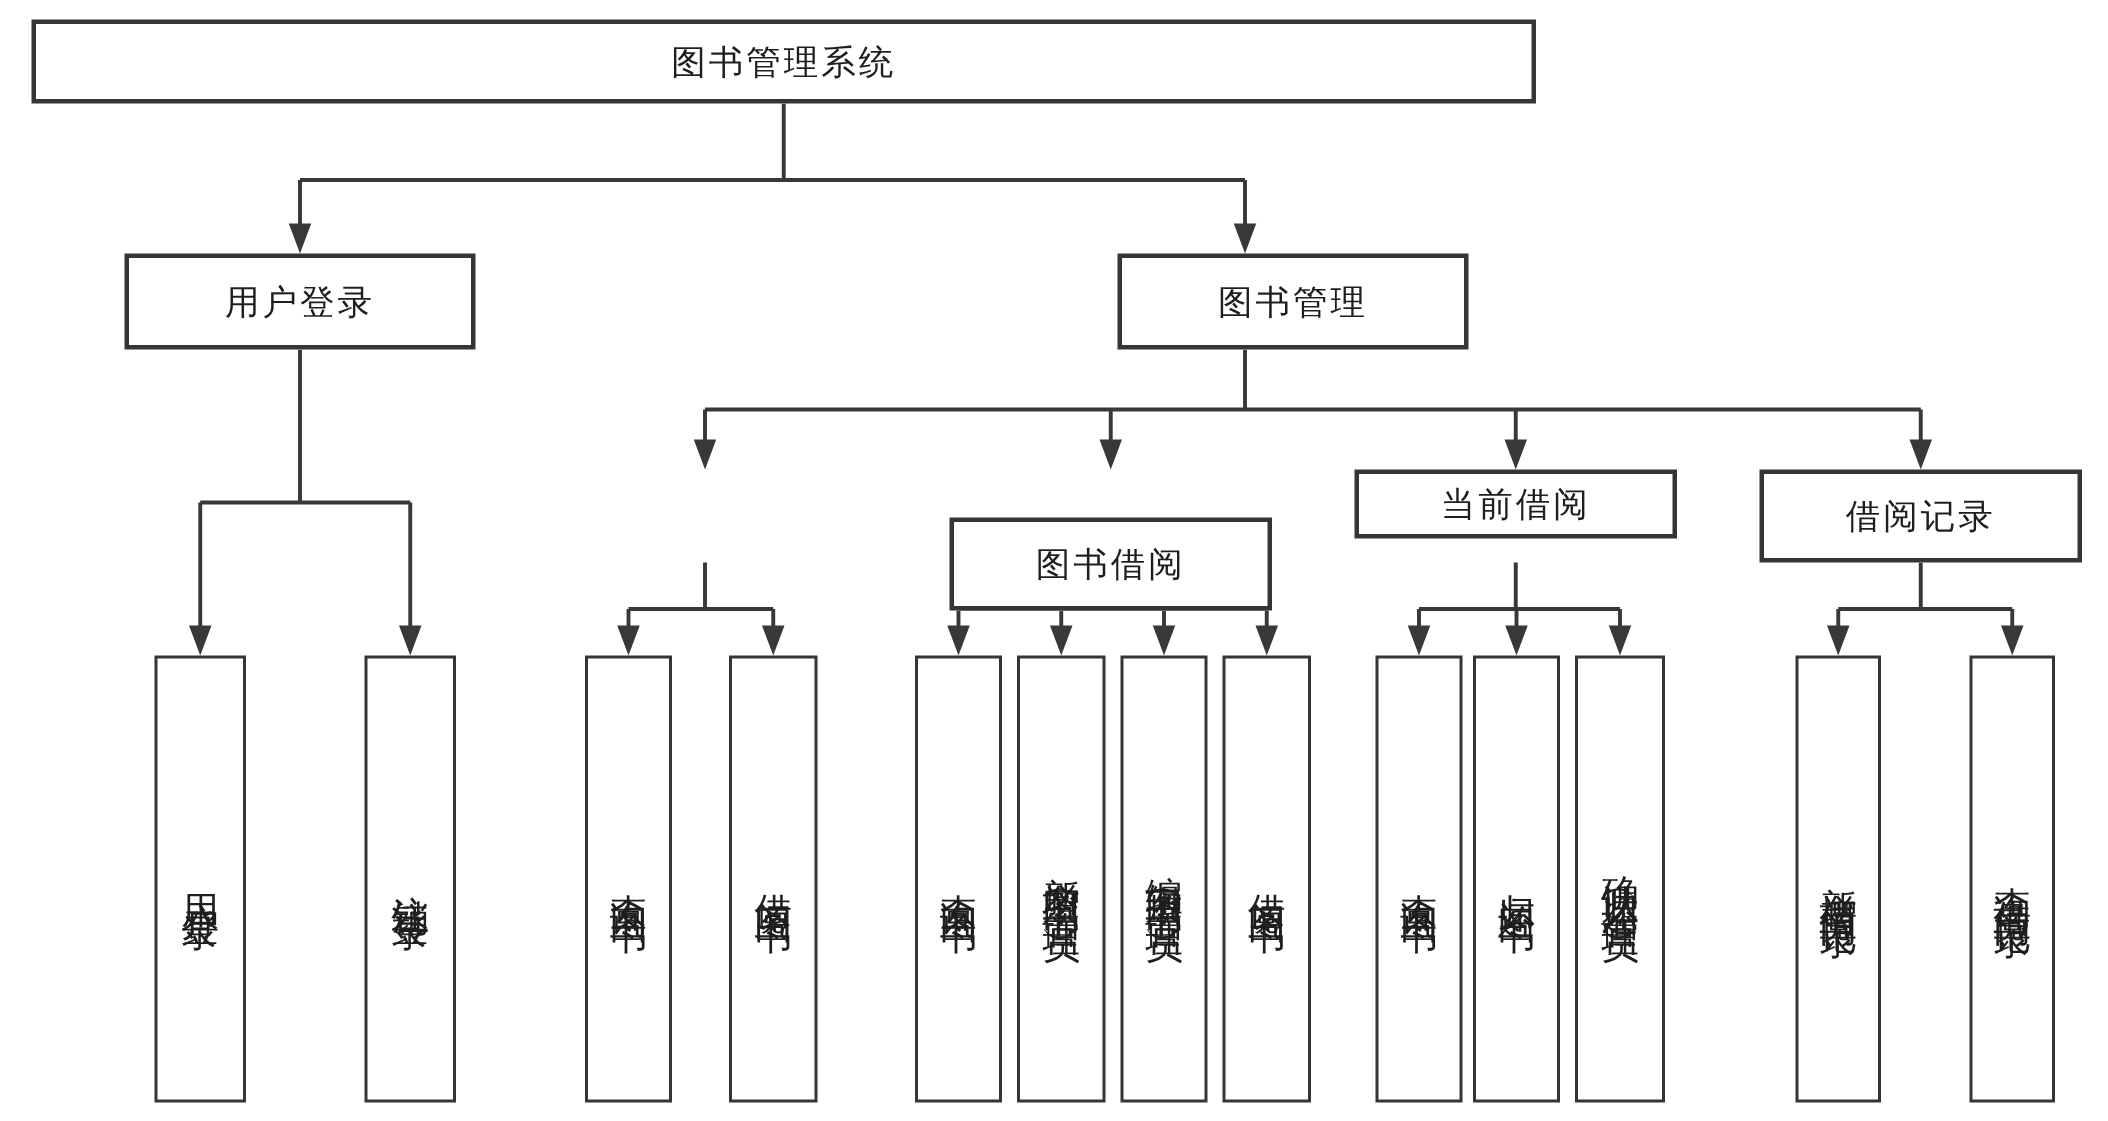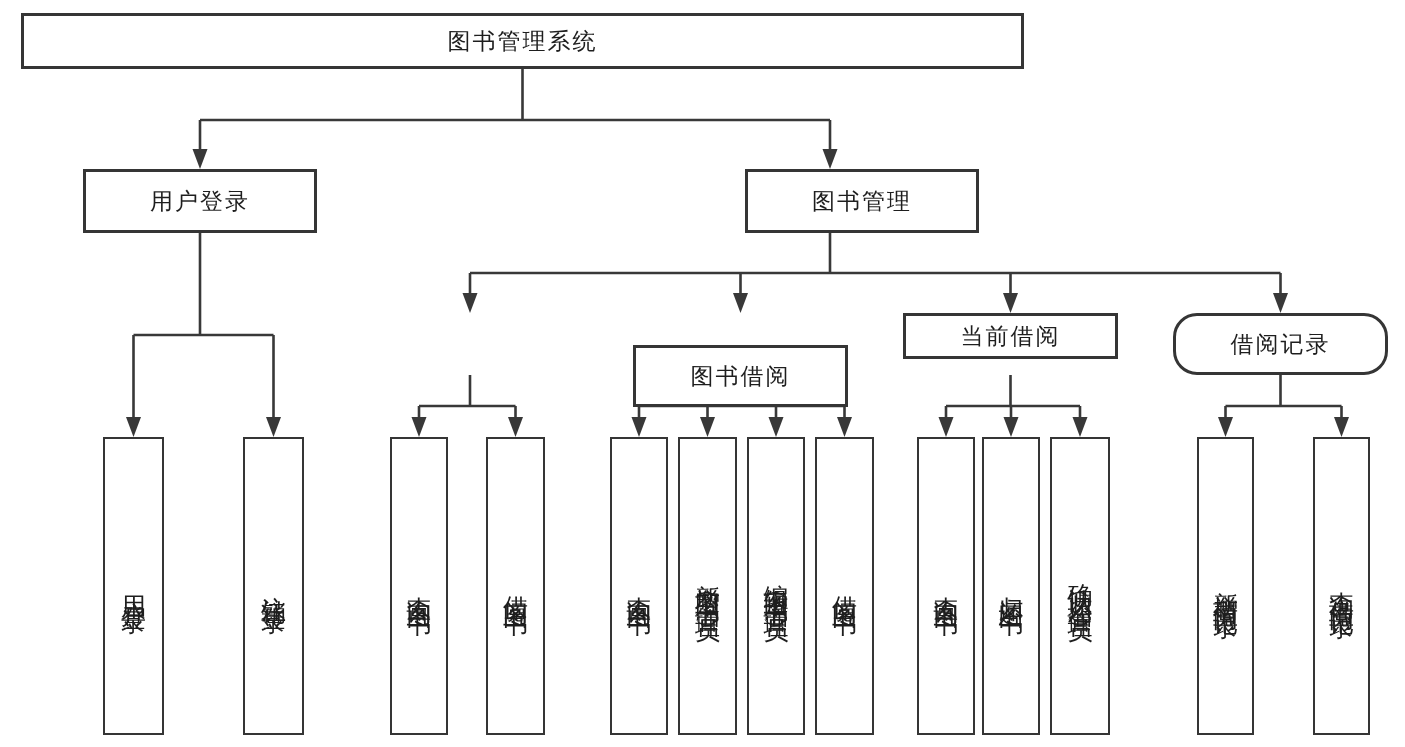--- a/index.html
+++ b/index.html
@@ -82,21 +82,21 @@
   <div class="box hbox" style="left:713px;top:169px;width:234px;height:64px;margin-left:32px;">
     <span>图书管理</span>
   </div>
 
   <div class="box hbox" style="left:633px;top:313px;width:215px;height:62px;margin-top:32px;">
     <span>图书借阅</span>
   </div>
   <div class="box hbox" style="left:903px;top:313px;width:215px;height:46px;">
     <span>当前借阅</span>
   </div>
-  <div class="box hbox" style="left:1173px;top:313px;width:215px;height:62px;border-radius:24px;">
+  <div class="box hbox" style="left:1173px;top:313px;width:215px;height:62px;">
     <span>借阅记录</span>
   </div>
 
   <div class="box vbox" style="left:103px;top:437px;width:61px;height:298px;">
     <span class="vlabel">用户登录</span>
   </div>
   <div class="box vbox" style="left:243px;top:437px;width:61px;height:298px;">
     <span class="vlabel">注销登录</span>
   </div>
 

